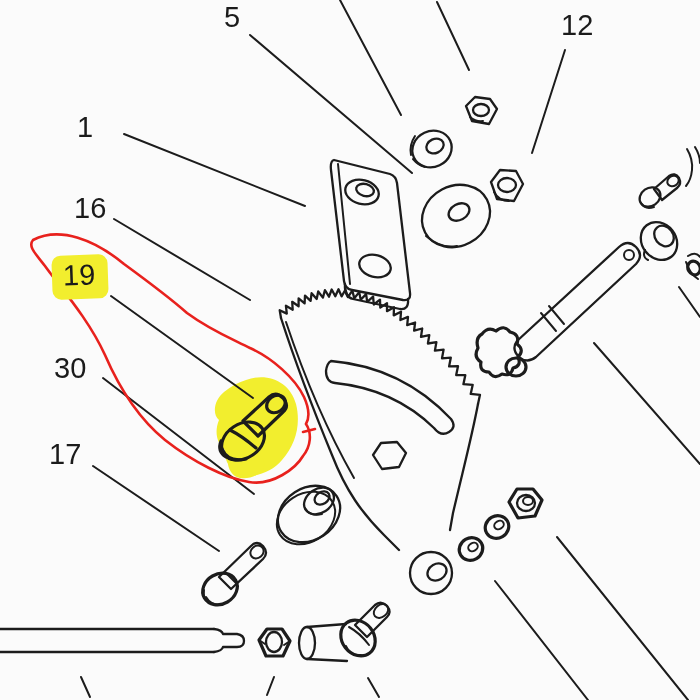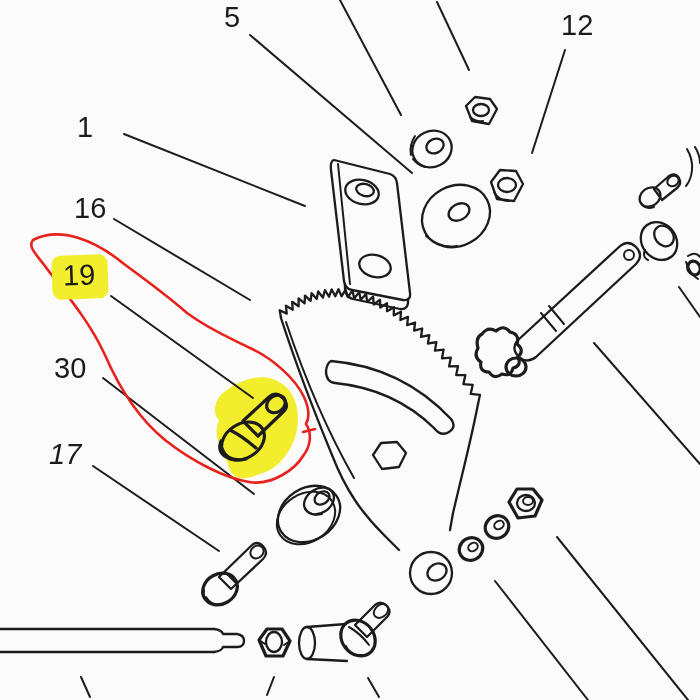--- a/index.html
+++ b/index.html
@@ -226,14 +226,14 @@
     <path class="red" d="M303,432 L315,429"></path>
   </g>
 </svg>
 
   <div class="part-label" style="left:224px;top:3px;">5</div>
   <div class="part-label" style="left:561px;top:11px;">12</div>
   <div class="part-label" style="left:77px;top:113px;">1</div>
   <div class="part-label" style="left:46px;top:194px;margin-left:28px;">16</div>
   <div class="part-label hl" style="left:52px;top:255px;">19</div>
   <div class="part-label" style="left:54px;top:354px;">30</div>
-  <div class="part-label" style="left:49px;top:440px;font-style:italic;">17</div>
+  <div class="part-label" style="left:49px;top:440px;">17</div>
 </div>
 
 </body></html>

